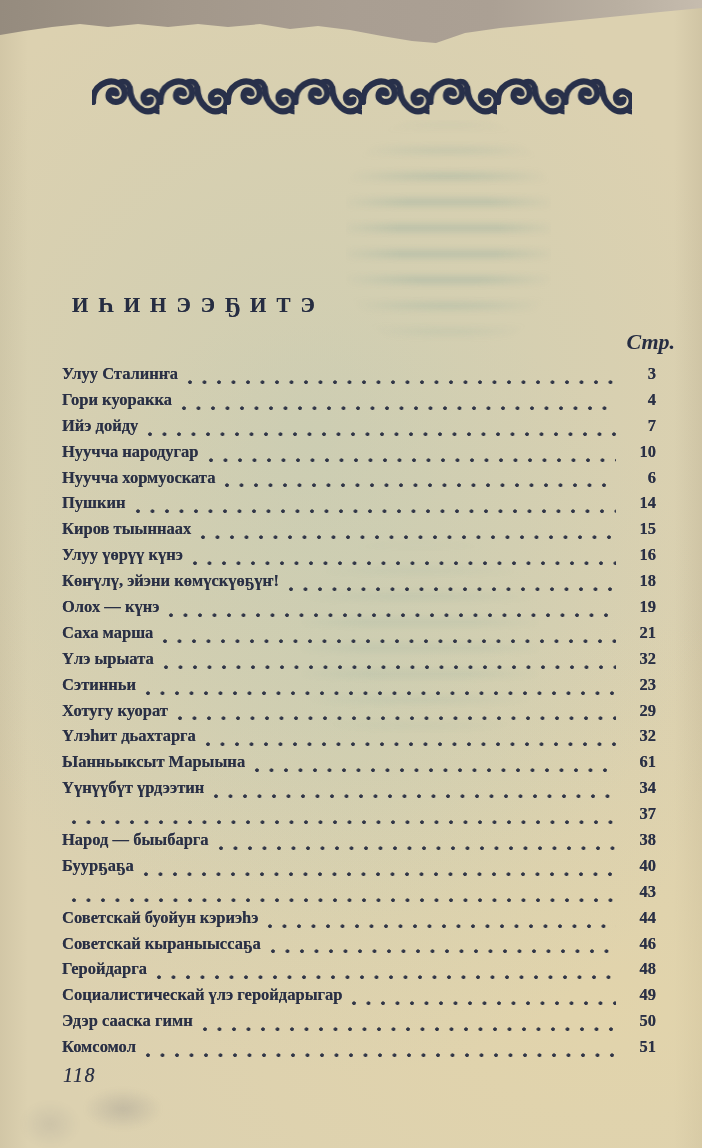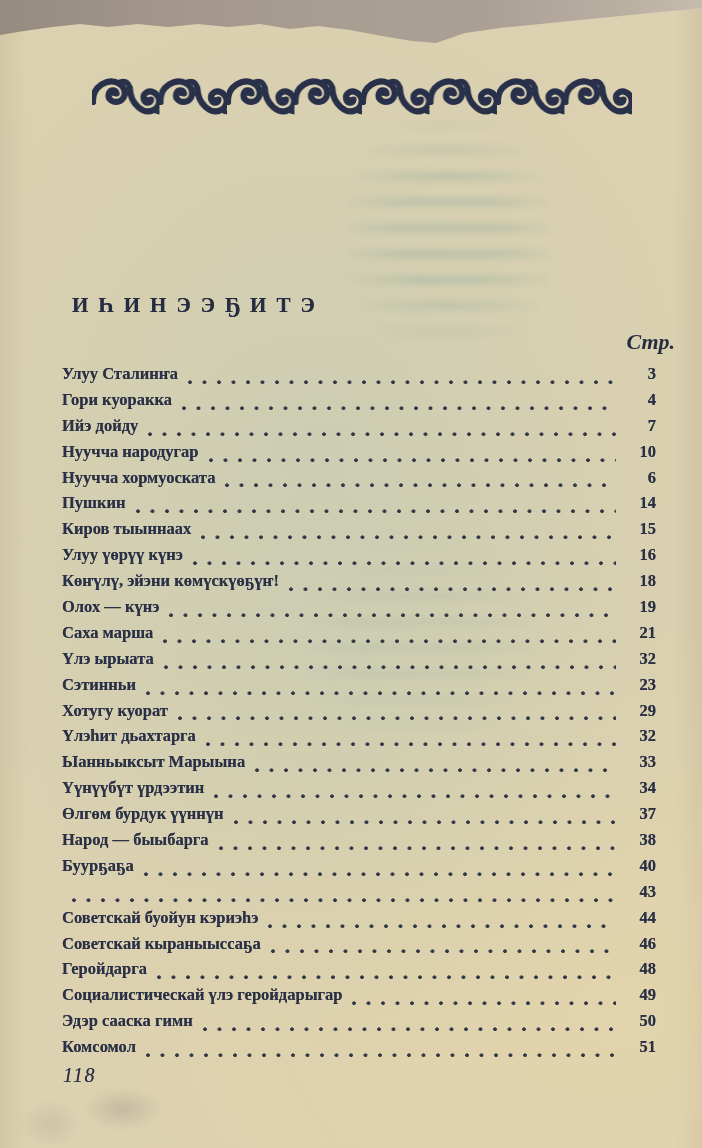--- a/index.html
+++ b/index.html
@@ -193,31 +193,30 @@
 
   <div class="row">
     <span class="t">Үлэһит дьахтарга</span>
     <span class="leader"></span>
     <span class="p">32</span>
   </div>
 
   <div class="row">
     <span class="t">Ыанньыксыт Марыына</span>
     <span class="leader"></span>
-    <span class="p">33</span>
+    <span class="p">61</span>
   </div>
 
   <div class="row">
     <span class="t">Үүнүүбүт үрдээтин</span>
     <span class="leader"></span>
     <span class="p">34</span>
   </div>
 
   <div class="row">
-    <span class="t">Өлгөм бурдук үүннүн</span>
     <span class="leader"></span>
     <span class="p">37</span>
   </div>
 
   <div class="row">
     <span class="t">Народ — быыбарга</span>
     <span class="leader"></span>
     <span class="p">38</span>
   </div>
 

